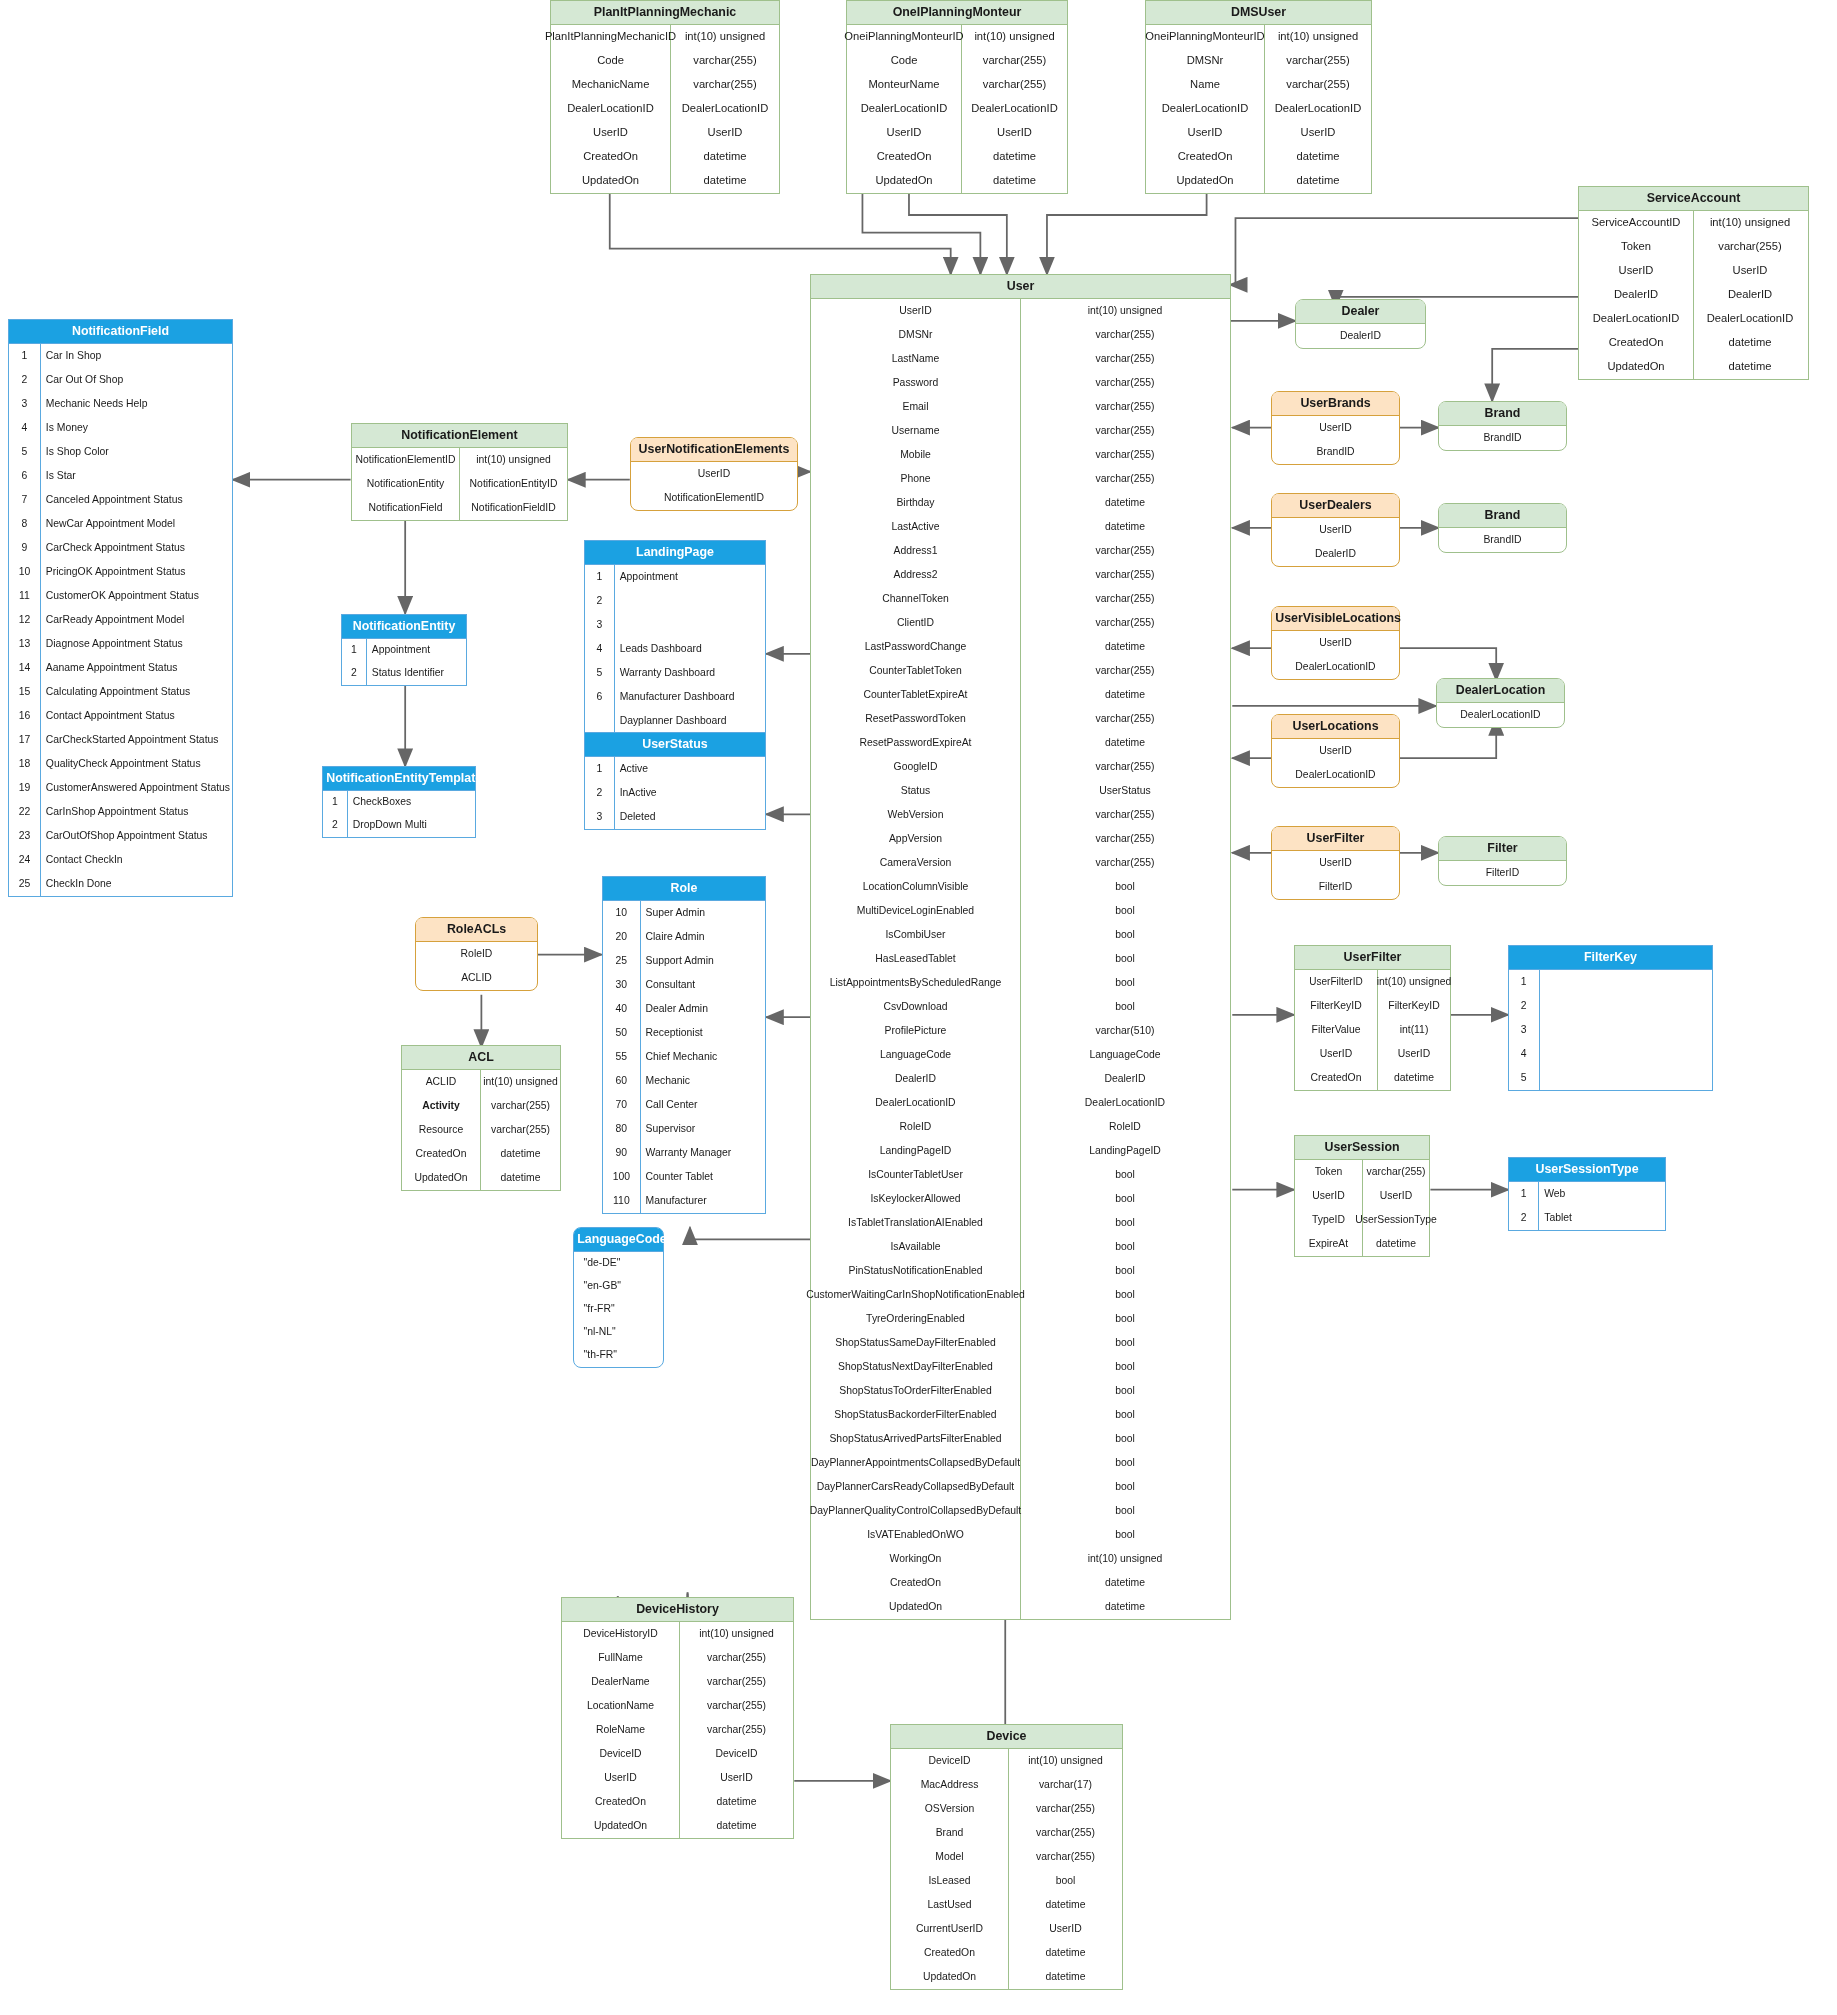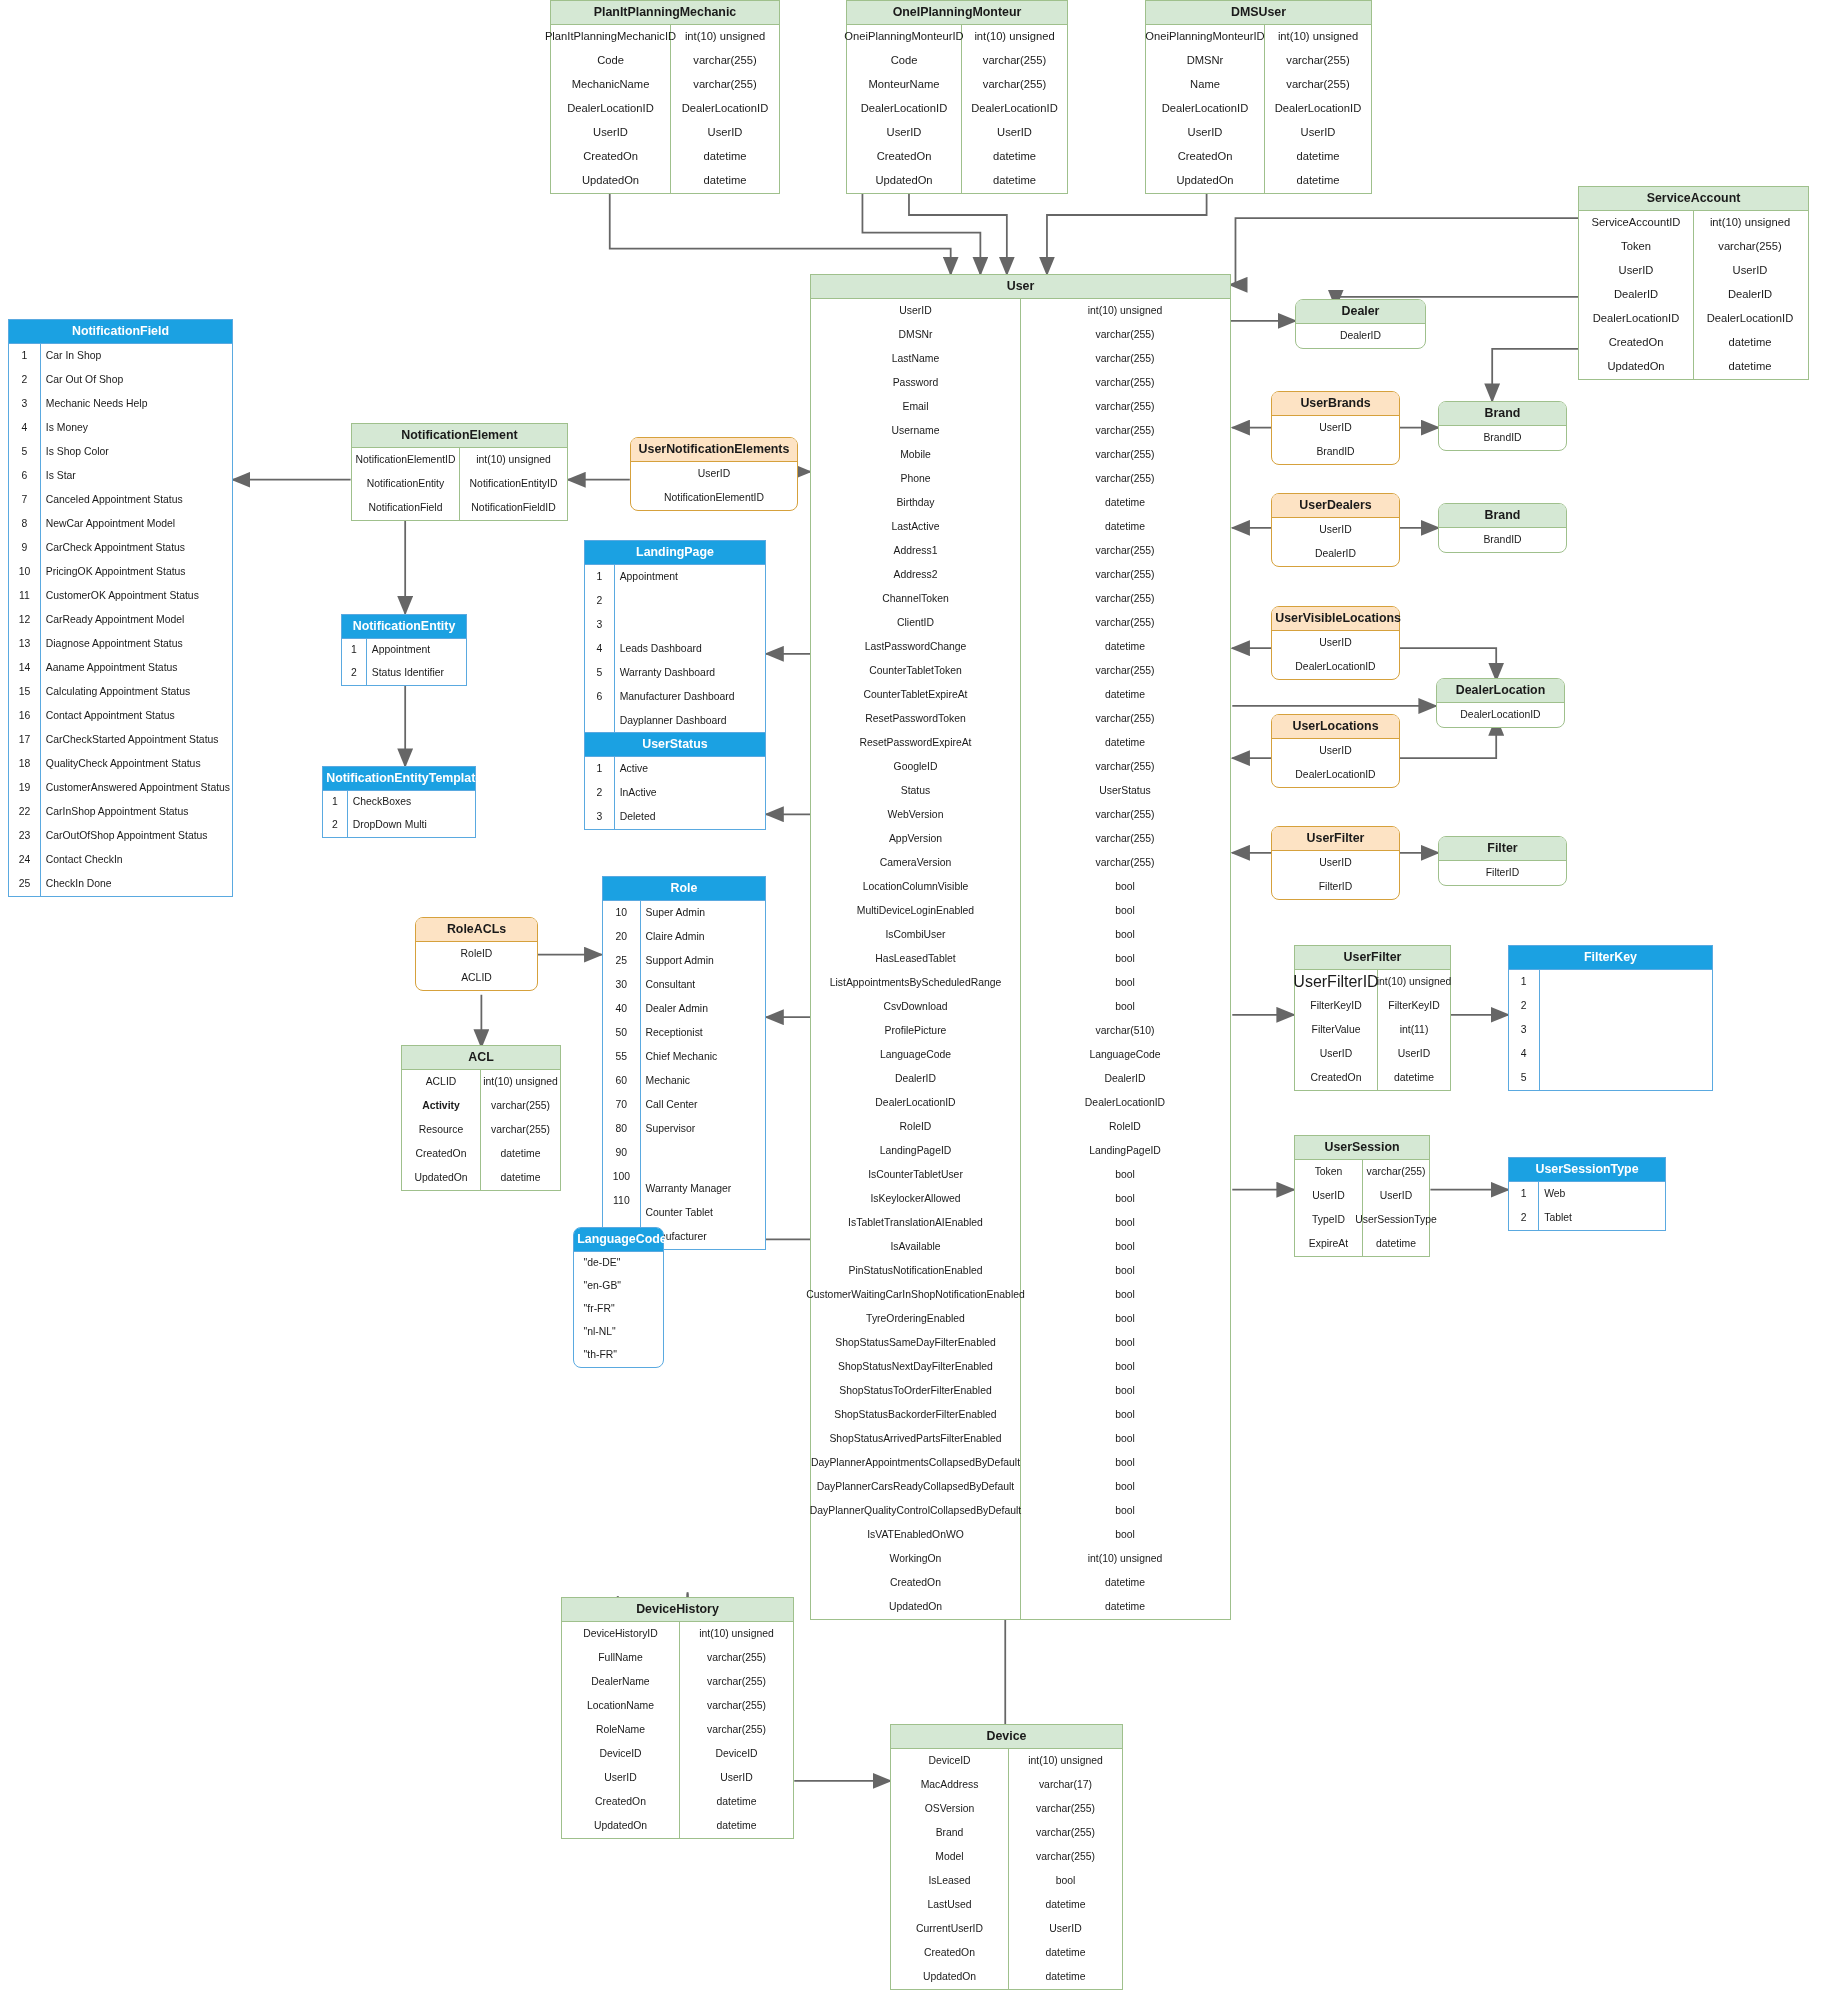--- a/index.html
+++ b/index.html
@@ -564,21 +564,21 @@
           <div class="cell" style="height: 24px; font-size: 10.4px;">Super Admin</div>
           <div class="cell" style="height: 24px; font-size: 10.4px;">Claire Admin</div>
           <div class="cell" style="height: 24px; font-size: 10.4px;">Support Admin</div>
           <div class="cell" style="height: 24px; font-size: 10.4px;">Consultant</div>
           <div class="cell" style="height: 24px; font-size: 10.4px;">Dealer Admin</div>
           <div class="cell" style="height: 24px; font-size: 10.4px;">Receptionist</div>
           <div class="cell" style="height: 24px; font-size: 10.4px;">Chief Mechanic</div>
           <div class="cell" style="height: 24px; font-size: 10.4px;">Mechanic</div>
           <div class="cell" style="height: 24px; font-size: 10.4px;">Call Center</div>
           <div class="cell" style="height: 24px; font-size: 10.4px;">Supervisor</div>
-          <div class="cell" style="height: 24px; font-size: 10.4px; margin-top: 36px;">Warranty Manager</div>
+          <div class="cell" style="height: 24px; font-size: 10.4px;">Warranty Manager</div>
           <div class="cell" style="height: 24px; font-size: 10.4px;">Counter Tablet</div>
           <div class="cell" style="height: 24px; font-size: 10.4px;">Manufacturer</div>
         </div>
     </div>
   </div>
 
   <div class="tbl orange" id="t-roleacls" style="left:415px; top:917px; width:123px;">
     <div class="hdr">RoleACLs</div>
     <div class="rows">
       <div class="colL" style="width:121px;">
@@ -771,21 +771,21 @@
       <div class="colL" style="width:128px; border-right:none;">
           <div class="cell" style="height: 24px; font-size: 10.4px;">FilterID</div>
         </div>
     </div>
   </div>
 
   <div class="tbl" id="t-userfilter" style="left:1294px; top:945px; width:157px;">
     <div class="hdr">UserFilter</div>
     <div class="rows">
       <div class="colL" style="width:83px;">
-          <div class="cell" style="height: 24px; font-size: 16px;">UserFilterID</div>
+          <div class="cell" style="height: 24px; font-size: 10px;">UserFilterID</div>
           <div class="cell" style="height: 24px; font-size: 10.4px;">FilterKeyID</div>
           <div class="cell" style="height: 24px; font-size: 10.4px;">FilterValue</div>
           <div class="cell" style="height: 24px; font-size: 10.4px;">UserID</div>
           <div class="cell" style="height: 24px; font-size: 10.4px;">CreatedOn</div>
         </div>
       <div class="colR" style="width:72px;">
           <div class="cell" style="height: 24px; font-size: 10.4px;">int(10) unsigned</div>
           <div class="cell" style="height: 24px; font-size: 10.4px;">FilterKeyID</div>
           <div class="cell" style="height: 24px; font-size: 10.4px;">int(11)</div>
           <div class="cell" style="height: 24px; font-size: 10.4px;">UserID</div>

